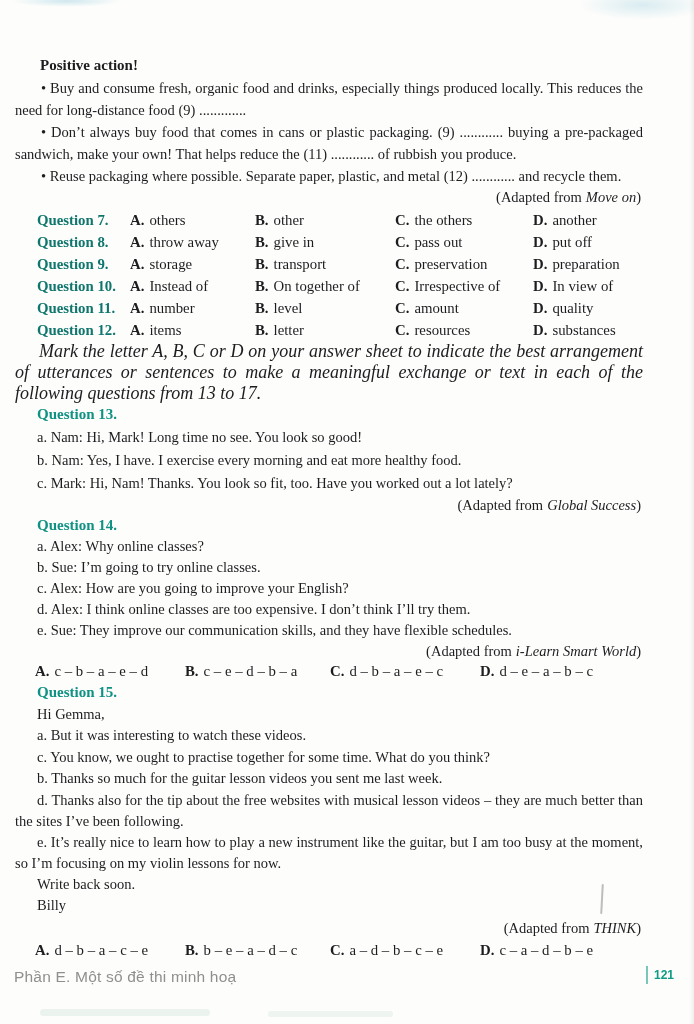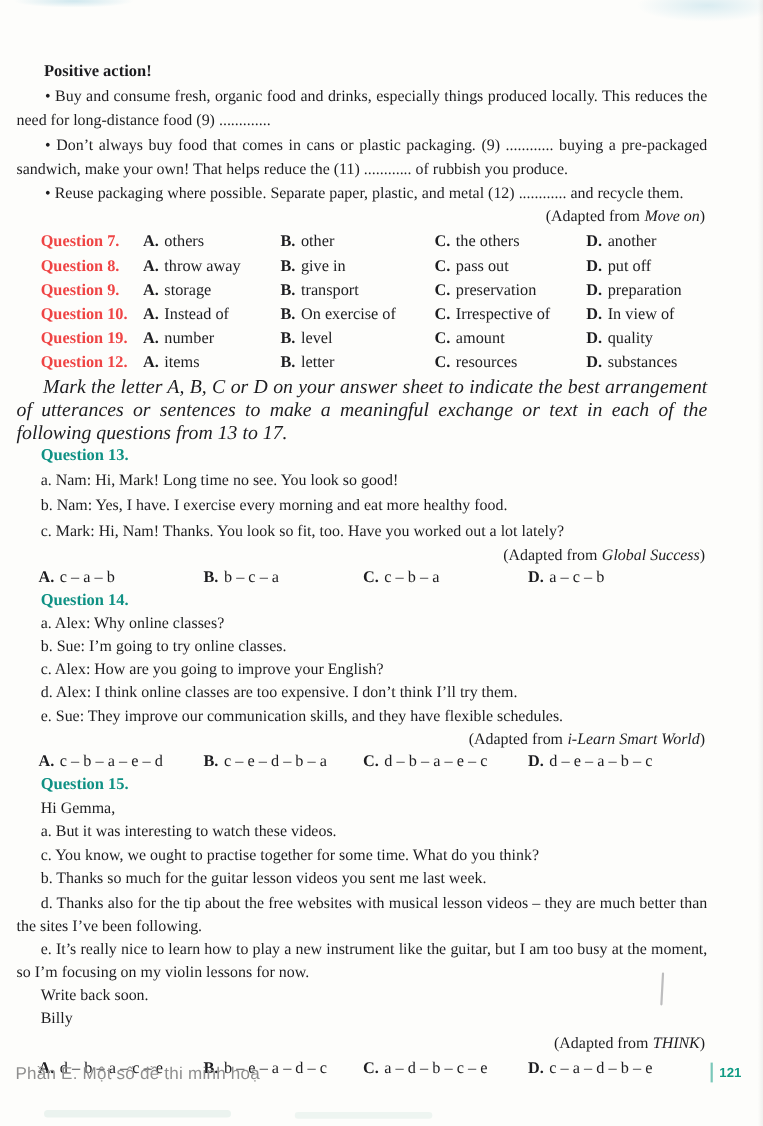--- a/index.html
+++ b/index.html
@@ -17,21 +17,21 @@
 
   .adapted { text-align:right; line-height:20px; padding-right:2px; }
   .adapted .src { font-style:italic; margin-left:4px; }
   .adapted.roomy { line-height:23px; }
 
   .mcq-block { margin-top:2px; }
   .mcq-row {
     display:grid; grid-template-columns:93px 125px 140px 138px 1fr;
     padding-left:22px; line-height:22px; font-size:14.8px;
   }
-  .qlabel { color:#ef4444; font-weight:bold; }
+  .qlabel { color:#0f766e; font-weight:bold; }
   .opt b { margin-right:5px; }
 
   .instr { margin:0; font-weight:normal; font-style:italic; text-align:justify;
            line-height:21px; text-indent:24px; font-size:18px; }
 
   .qhead { color:#0f9184; font-weight:bold; padding-left:22px; line-height:21.5px; font-size:15px; }
 
   .dline { padding-left:22px; }
   .lh23  { line-height:23px; }
   .lh21  { line-height:21px; }
@@ -107,26 +107,26 @@
       <div class="mcq-row">
         <span class="qlabel">Question 9.</span>
         <span class="opt"><b>A.</b><span>storage</span></span>
         <span class="opt"><b>B.</b><span>transport</span></span>
         <span class="opt"><b>C.</b><span>preservation</span></span>
         <span class="opt"><b>D.</b><span>preparation</span></span>
       </div>
       <div class="mcq-row">
         <span class="qlabel">Question 10.</span>
         <span class="opt"><b>A.</b><span>Instead of</span></span>
-        <span class="opt"><b>B.</b><span>On exercise of</span></span>
+        <span class="opt"><b>B.</b><span>On together of</span></span>
         <span class="opt"><b>C.</b><span>Irrespective of</span></span>
         <span class="opt"><b>D.</b><span>In view of</span></span>
       </div>
       <div class="mcq-row">
-        <span class="qlabel">Question 19.</span>
+        <span class="qlabel">Question 11.</span>
         <span class="opt"><b>A.</b><span>number</span></span>
         <span class="opt"><b>B.</b><span>level</span></span>
         <span class="opt"><b>C.</b><span>amount</span></span>
         <span class="opt"><b>D.</b><span>quality</span></span>
       </div>
       <div class="mcq-row">
         <span class="qlabel">Question 12.</span>
         <span class="opt"><b>A.</b><span>items</span></span>
         <span class="opt"><b>B.</b><span>letter</span></span>
         <span class="opt"><b>C.</b><span>resources</span></span>
@@ -134,26 +134,20 @@
       </div>
     </div>
 
     <p class="instr">Mark the letter A, B, C or D on your answer sheet to indicate the best arrangement of utterances or sentences to make a meaningful exchange or text in each of the following questions from 13 to 17.</p>
 
     <div class="qhead">Question 13.</div>
     <div class="dline lh23">a. Nam: Hi, Mark! Long time no see. You look so good!</div>
     <div class="dline lh23">b. Nam: Yes, I have. I exercise every morning and eat more healthy food.</div>
     <div class="dline lh23">c. Mark: Hi, Nam! Thanks. You look so fit, too. Have you worked out a lot lately?</div>
     <div class="adapted"><span>(Adapted from</span><span class="src">Global Success</span><span>)</span></div>
-    <div class="optrow">
-      <span class="opt"><b>A.</b><span>c – a – b</span></span>
-      <span class="opt"><b>B.</b><span>b – c – a</span></span>
-      <span class="opt"><b>C.</b><span>c – b – a</span></span>
-      <span class="opt"><b>D.</b><span>a – c – b</span></span>
-    </div>
 
     <div class="qhead">Question 14.</div>
     <div class="dline lh21">a. Alex: Why online classes?</div>
     <div class="dline lh21">b. Sue: I’m going to try online classes.</div>
     <div class="dline lh21">c. Alex: How are you going to improve your English?</div>
     <div class="dline lh21">d. Alex: I think online classes are too expensive. I don’t think I’ll try them.</div>
     <div class="dline lh21">e. Sue: They improve our communication skills, and they have flexible schedules.</div>
     <div class="adapted"><span>(Adapted from</span><span class="src">i-Learn Smart World</span><span>)</span></div>
     <div class="optrow">
       <span class="opt"><b>A.</b><span>c – b – a – e – d</span></span>

